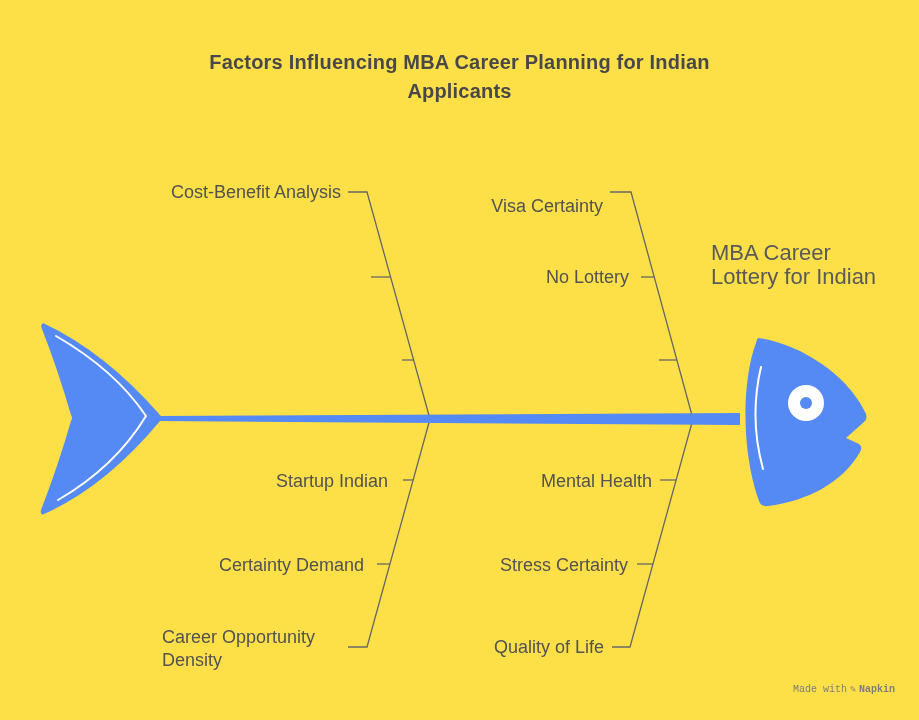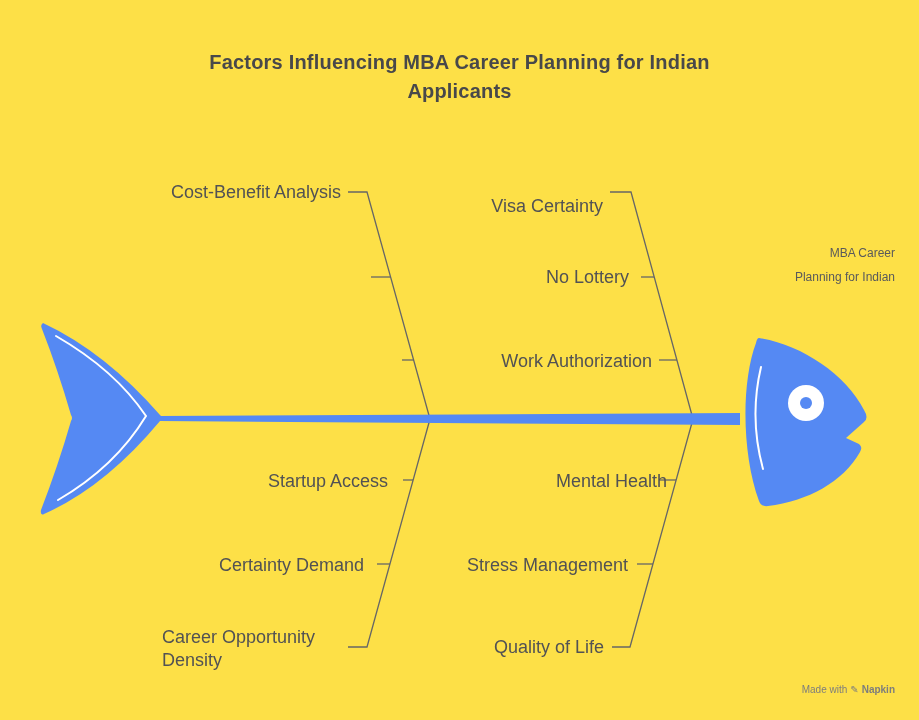--- a/index.html
+++ b/index.html
@@ -15,27 +15,27 @@
     position:absolute;top:48px;left:0;right:0;margin:0 auto;width:540px;
     text-align:center;font-weight:bold;font-size:20px;line-height:29px;
     color:#48484a;letter-spacing:.2px;
   }
   .lbl{
     position:absolute;font-size:18px;line-height:22px;color:#525254;
     white-space:nowrap;
   }
   .lbl.wrap{white-space:normal;text-align:left;line-height:23px;}
   .effect-label{
-    position:absolute;left:711px;top:241px;width:184px;text-align:right;
-    font-size:12px;line-height:24px;color:#59595b;
+    position:absolute;left:711px;top:241px;width:184px;text-align:left;
+    font-size:22px;line-height:24px;color:#59595b;
   }
   .watermark{
     position:absolute;top:684px;right:24px;
     font-size:10px;line-height:12px;color:#7d7d7d;
-    display:flex;align-items:center;gap:3px;
+    display:flex;align-items:center;gap:3px;font-family:Liberation Mono, monospace;
   }
   .watermark .brand{font-weight:bold;}
   .watermark .pen{font-size:10px;}
 </style>
 </head>
 <body>
 
 <div class="canvas">
 
   <svg width="919" height="720" viewBox="0 0 919 720">
@@ -74,33 +74,32 @@
     <circle cx="806" cy="403" r="18" fill="#ffffff"></circle>
     <circle cx="806" cy="403" r="6" fill="#5589f3"></circle>
   </svg>
 
   <div class="title">Factors Influencing MBA Career Planning for Indian Applicants</div>
 
   <div class="lbl" style="right:578px;top:181px">Cost-Benefit Analysis</div>
 
   <div class="lbl" style="right:316px;top:195px">Visa Certainty</div>
   <div class="lbl" style="right:290px;top:266px">No Lottery</div>
-  <div class="lbl" style="right:267px;top:350px">Work Authorization</div>
 
-  <div class="lbl" style="right:531px;top:470px">Startup Access</div>
+  <div class="lbl" style="right:531px;top:470px">Startup Indian</div>
   <div class="lbl" style="right:555px;top:554px">Certainty Demand</div>
   <div class="lbl wrap" style="right:579px;top:626px;width:178px">Career Opportunity Density</div>
 
-  <div class="lbl" style="right:252px;top:470px">Mental Health</div>
-  <div class="lbl" style="right:291px;top:554px">Stress Management</div>
+  <div class="lbl" style="right:267px;top:470px">Mental Health</div>
+  <div class="lbl" style="right:291px;top:554px">Stress Certainty</div>
   <div class="lbl" style="right:315px;top:636px">Quality of Life</div>
 
   <div class="effect-label">
     <div>MBA Career</div>
-    <div>Planning for Indian</div>
+    <div>Lottery for Indian</div>
   </div>
 
   <div class="watermark">
     <span>Made with</span>
     <span class="pen">✎</span>
     <span class="brand">Napkin</span>
   </div>
 
 </div>
 

